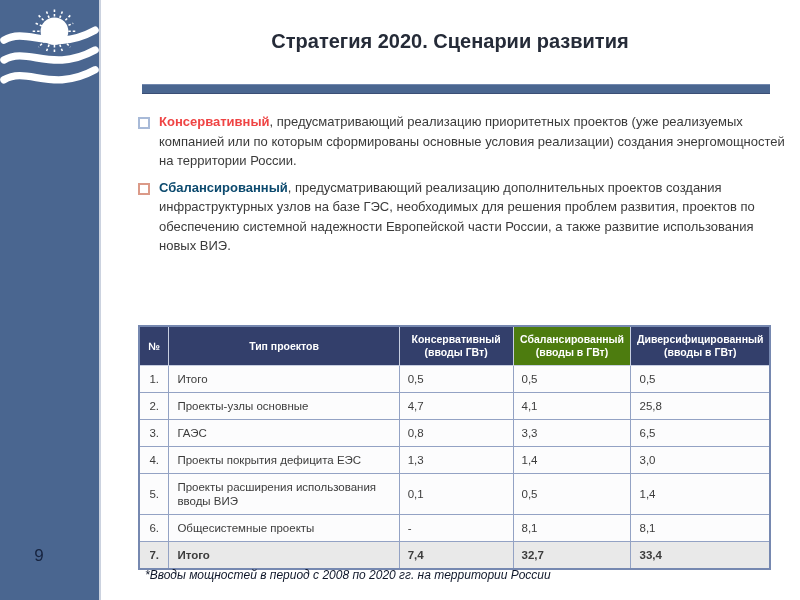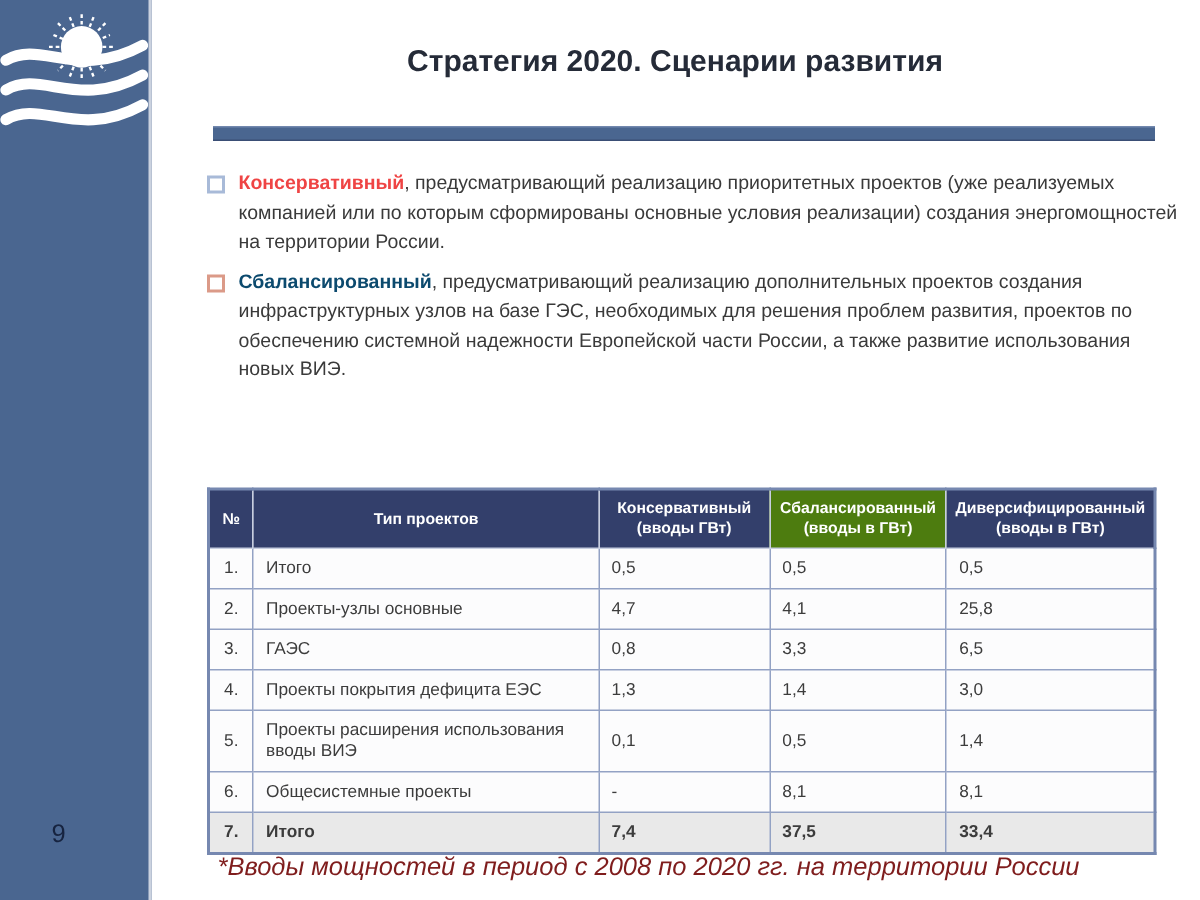--- a/index.html
+++ b/index.html
@@ -39,21 +39,21 @@
   table.scn th.red{background:#4d7c0f;}
   table.scn td{border:1px solid #93A2C4;font-size:11.5px;color:#3C3C3C;background:#FCFCFD;
                padding:6px 8px;line-height:14px;vertical-align:middle;}
   table.scn td.num{text-align:center;padding:6px 2px;}
   table.scn td.val{text-align:left;}
   table.scn tr.total td{background:#E9E9E9;font-weight:bold;}
   col.c-num{width:30px;} col.c-type{width:232px;} col.c-cons{width:114px;}
   col.c-bal{width:118px;} col.c-div{width:139px;}
 
   .footnote{position:absolute;left:45px;top:568px;margin:0;font-style:italic;
-            font-size:17px;color:#7f1d1d;}
+            font-size:12px;color:#0f172a;}
 </style>
 </head>
 <body>
 
 <div class="slide">
 
   <aside class="band">
     <svg class="logo" viewBox="0 0 100 112" xmlns="http://www.w3.org/2000/svg">
       <g stroke="#FFFFFF" stroke-width="1.6" stroke-dasharray="2.5 2">
         <line x1="55" y1="9" x2="55" y2="53"></line>
@@ -148,21 +148,21 @@
           <td class="num">6.</td>
           <td>Общесистемные проекты</td>
           <td class="val">-</td>
           <td class="val">8,1</td>
           <td class="val">8,1</td>
         </tr>
         <tr class="total">
           <td class="num">7.</td>
           <td>Итого</td>
           <td class="val">7,4</td>
-          <td class="val">37,5</td>
+          <td class="val">32,7</td>
           <td class="val">33,4</td>
         </tr>
       </tbody>
     </table>
 
     <p class="footnote">*Вводы мощностей в период с 2008 по 2020 гг. на территории России</p>
 
   </main>
 </div>
 

